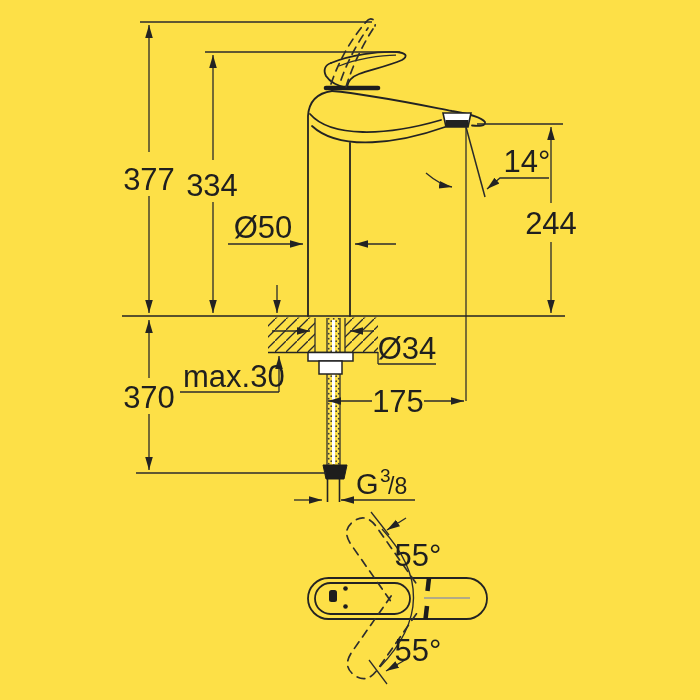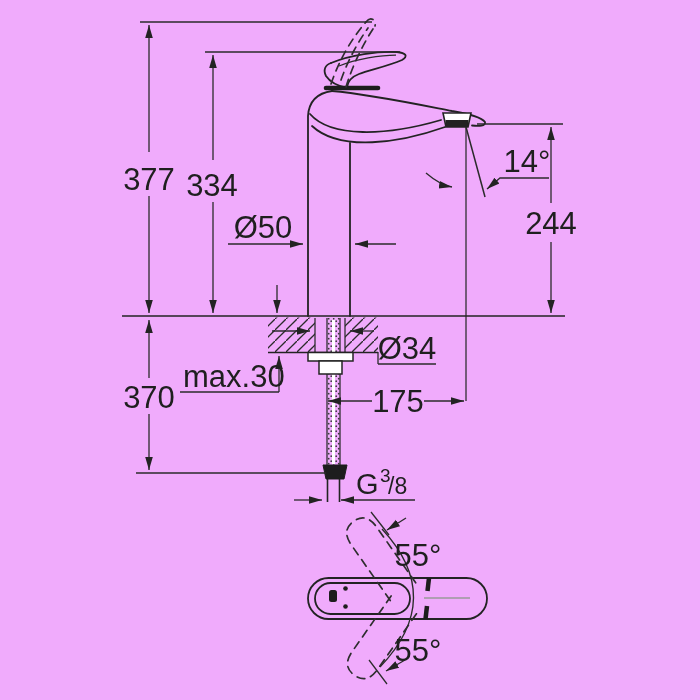--- a/index.html
+++ b/index.html
@@ -1,16 +1,16 @@
 <!DOCTYPE html>
 <html><head>
 <meta charset="utf-8">
 <style>
   html,body{margin:0;padding:0;background:#ffffff;}
-  .canvas{width:700px;height:700px;background:#f0abfc;position:relative;overflow:hidden;}
+  .canvas{width:700px;height:700px;background:#fde047;position:relative;overflow:hidden;}
   svg{display:block;}
   .dim-text{font-family:"Liberation Sans","DejaVu Sans",sans-serif;fill:#1f1f1f;}
   .big{font-size:31px;}
   .outline{stroke:#232323;fill:none;stroke-width:1.8;stroke-linecap:round;stroke-linejoin:round;}
   .thin{stroke:#2b2b2b;fill:none;stroke-width:1.25;}
   .dim{stroke:#2b2b2b;fill:none;stroke-width:1.3;}
   .dashedln{stroke:#2e2e2e;fill:none;stroke-width:1.7;stroke-dasharray:8 6;stroke-linecap:round;}
 </style>
 </head>
 <body>

